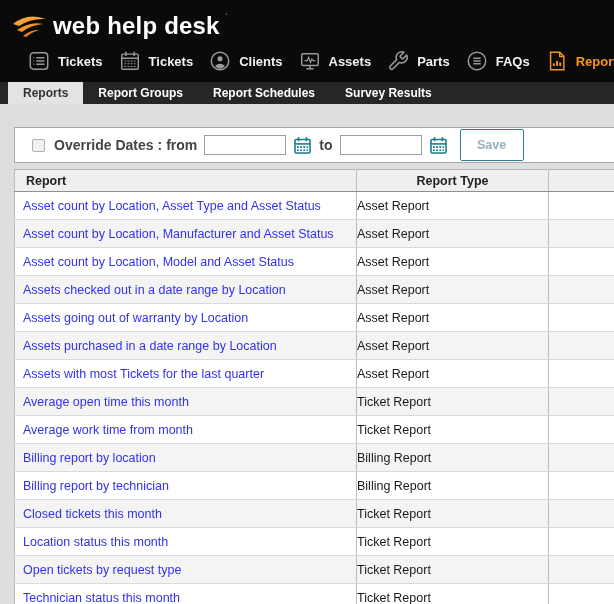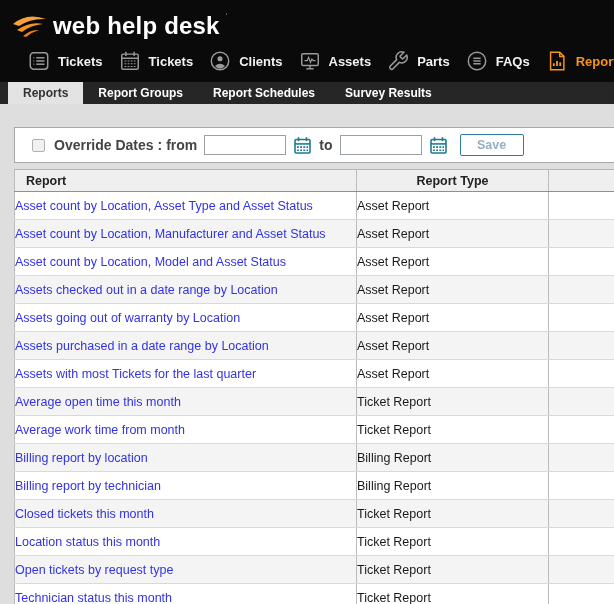--- a/index.html
+++ b/index.html
@@ -29,34 +29,34 @@
 
   .toolbar { margin-top:23px; width:606px; height:36px; background:#ffffff; border:1px solid #a8a8a8;
              display:flex; align-items:center; padding-left:17px; }
   .cb { appearance:none; -webkit-appearance:none; width:13px; height:13px; background:#f1f1f1;
         border:1px solid #b0b0b0; border-radius:2px; cursor:pointer; }
   .tb-label { font-size:14px; font-weight:bold; color:#444444; margin-left:9px; }
   .from-label { margin-left:4px; }
   .to-label { margin-left:7px; }
   .date-input { width:82px; height:20px; border:1px solid #9aa0a3; margin-left:7px; font-size:12px; padding:0 3px; }
   .cal-btn { background:none; border:none; padding:0; margin-left:7px; cursor:pointer; line-height:0; }
-  .save-btn { margin-left:12px; width:64px; height:22px; background:#ffffff; border:1px solid #2e7d95;
+  .save-btn { margin-left:12px; width:64px; height:32px; background:#ffffff; border:1px solid #2e7d95;
               border-radius:2px; color:#94b0c0; font-weight:bold; font-size:12.5px; cursor:pointer;
               font-family:"Liberation Sans", sans-serif; }
 
   
   table.reports { margin-top:6px; border-collapse:collapse; table-layout:fixed; width:660px; background:#ffffff; }
   table.reports th, table.reports td { border-right:1px solid #bcbcbc; }
   table.reports th { background:#efefef; height:22px; font-size:12.5px; font-weight:bold; color:#222222;
                      border-top:1px solid #b5b5b5; border-bottom:1px solid #8f8f8f; cursor:pointer; }
   th.col-report { width:342px; text-align:left; padding-left:11px; border-left:1px solid #bcbcbc; }
   th.col-type { width:192px; text-align:center; }
   th.col-extra { width:126px; }
   table.reports td { height:28px; font-size:12.5px; border-bottom:1px solid #d9d9d9; }
-  td.cell-report { padding-left:0; border-left:1px solid #bcbcbc; }
+  td.cell-report { padding-left:8px; border-left:1px solid #bcbcbc; }
   td.cell-type { text-align:left; color:#1a1a1a; }
   tr.alt td { background:#f4f4f4; }
   a.report-link { color:#3232e8; text-decoration:none; cursor:pointer; }
 </style>
 </head>
 <body>
 
 <div class="topbar">
   <div class="logo-row">
     <div class="logo">

